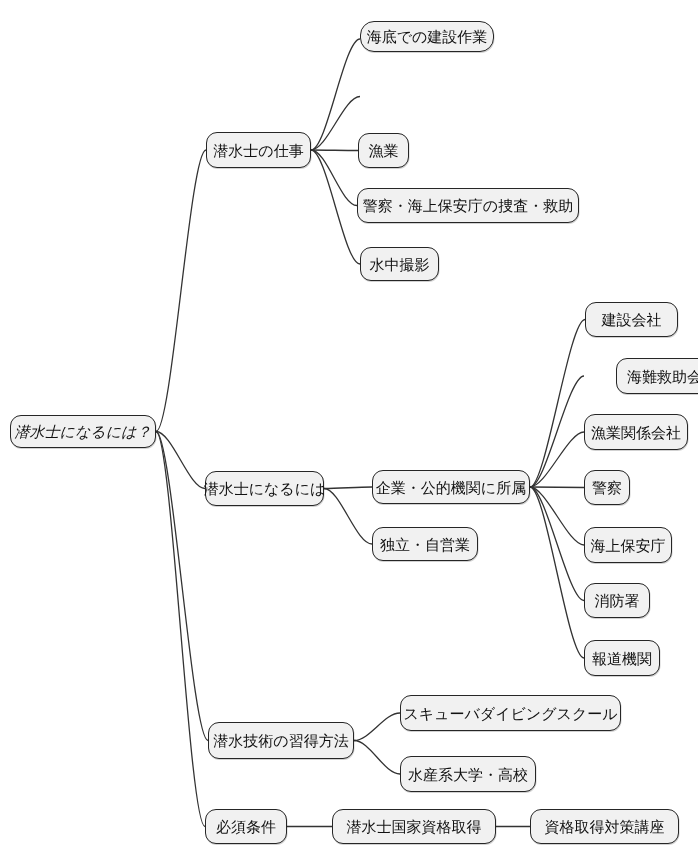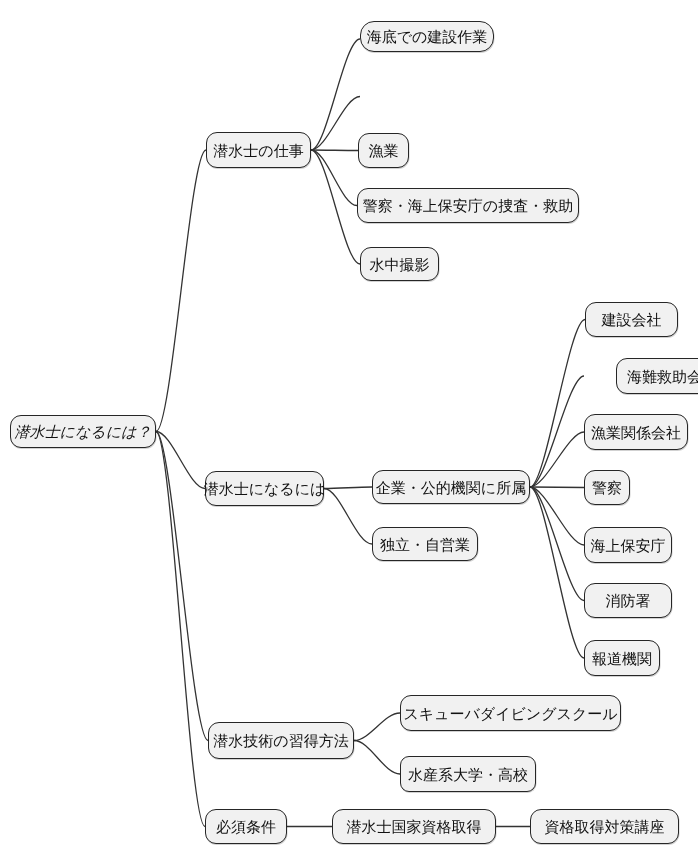--- a/index.html
+++ b/index.html
@@ -85,23 +85,23 @@
       <div class="node" style="left: 358px; top: 133px; width: 51px; height: 35px;">漁業</div>
       <div class="node" style="left: 357px; top: 188px; width: 222px; height: 35px; text-align: right;">警察・海上保安庁の捜査・救助</div>
       <div class="node" style="left: 360px; top: 247px; width: 79px; height: 34px;">水中撮影</div>
       <div class="node" style="left: 205px; top: 471px; width: 119px; height: 35px;">潜水士になるには</div>
       <div class="node" style="left: 372px; top: 470px; width: 158px; height: 34px;">企業・公的機関に所属</div>
       <div class="node" style="left: 585px; top: 302px; width: 93px; height: 35px;">建設会社</div>
       <div class="node" style="left: 616px; top: 358px; width: 112px; height: 36px;">海難救助会社</div>
       <div class="node" style="left: 584px; top: 414px; width: 104px; height: 36px;">漁業関係会社</div>
       <div class="node" style="left: 584px; top: 470px; width: 46px; height: 35px;">警察</div>
       <div class="node" style="left: 584px; top: 527px; width: 88px; height: 36px;">海上保安庁</div>
-      <div class="node" style="left: 584px; top: 583px; width: 88px; height: 35px;">消防署</div>
+      <div class="node" style="left: 584px; top: 583px; width: 66px; height: 35px;">消防署</div>
       <div class="node" style="left: 584px; top: 640px; width: 76px; height: 36px;">報道機関</div>
       <div class="node" style="left: 372px; top: 527px; width: 106px; height: 34px;">独立・自営業</div>
       <div class="node" style="left: 400px; top: 695px; width: 221px; height: 36px;">スキューバダイビングスクール</div>
       <div class="node" style="left: 208px; top: 722px; width: 146px; height: 37px;">潜水技術の習得方法</div>
-      <div class="node" style="left: 400px; top: 756px; width: 136px; height: 36px; border-radius: 9px;">水産系大学・高校</div>
+      <div class="node" style="left: 400px; top: 756px; width: 136px; height: 36px;">水産系大学・高校</div>
       <div class="node" style="left: 205px; top: 809px; width: 82px; height: 35px;">必須条件</div>
       <div class="node" style="left: 332px; top: 809px; width: 164px; height: 35px;">潜水士国家資格取得</div>
       <div class="node" style="left: 530px; top: 809px; width: 149px; height: 35px;">資格取得対策講座</div>
     </div>
 </div>
 
 </body></html>

